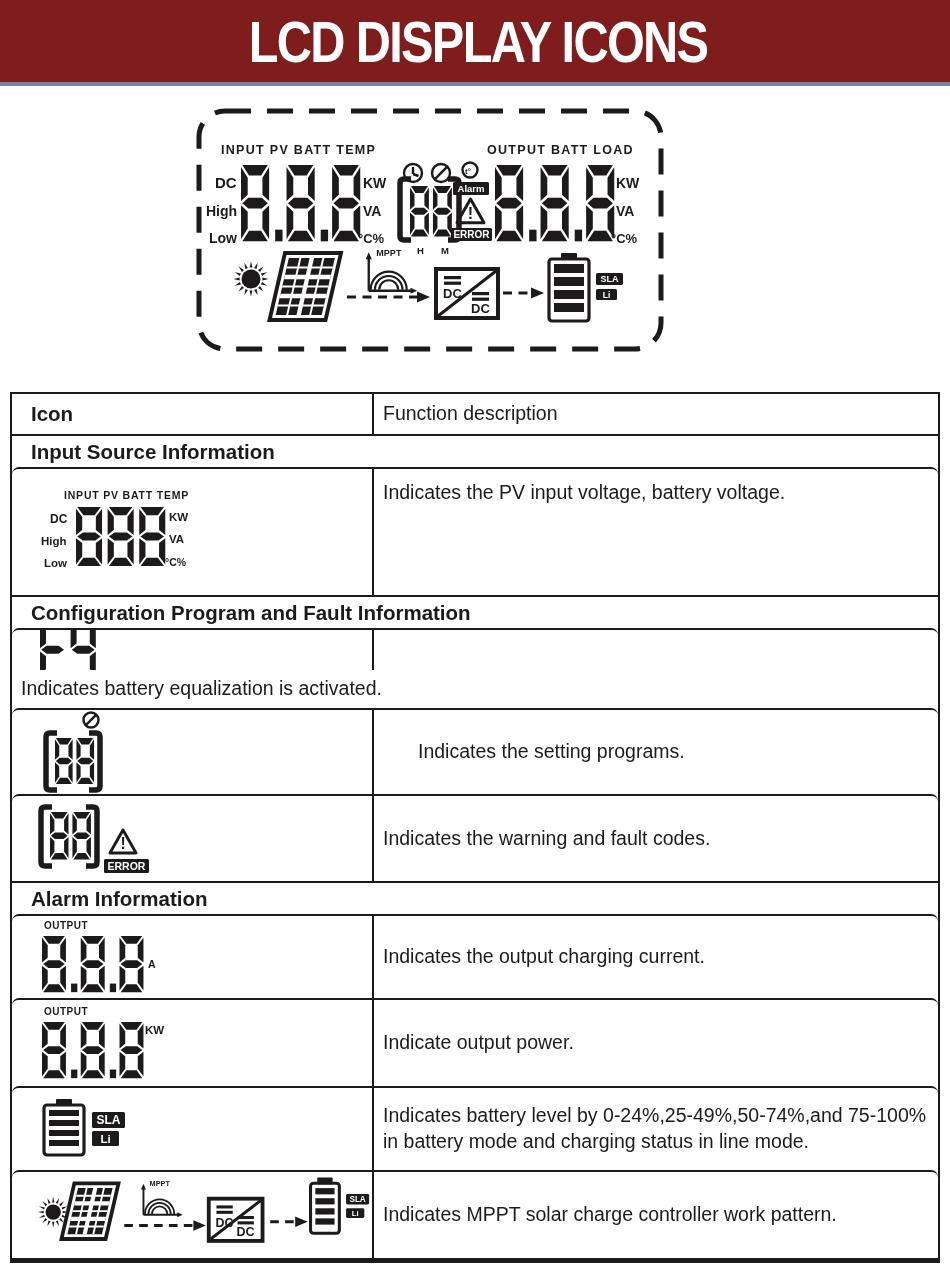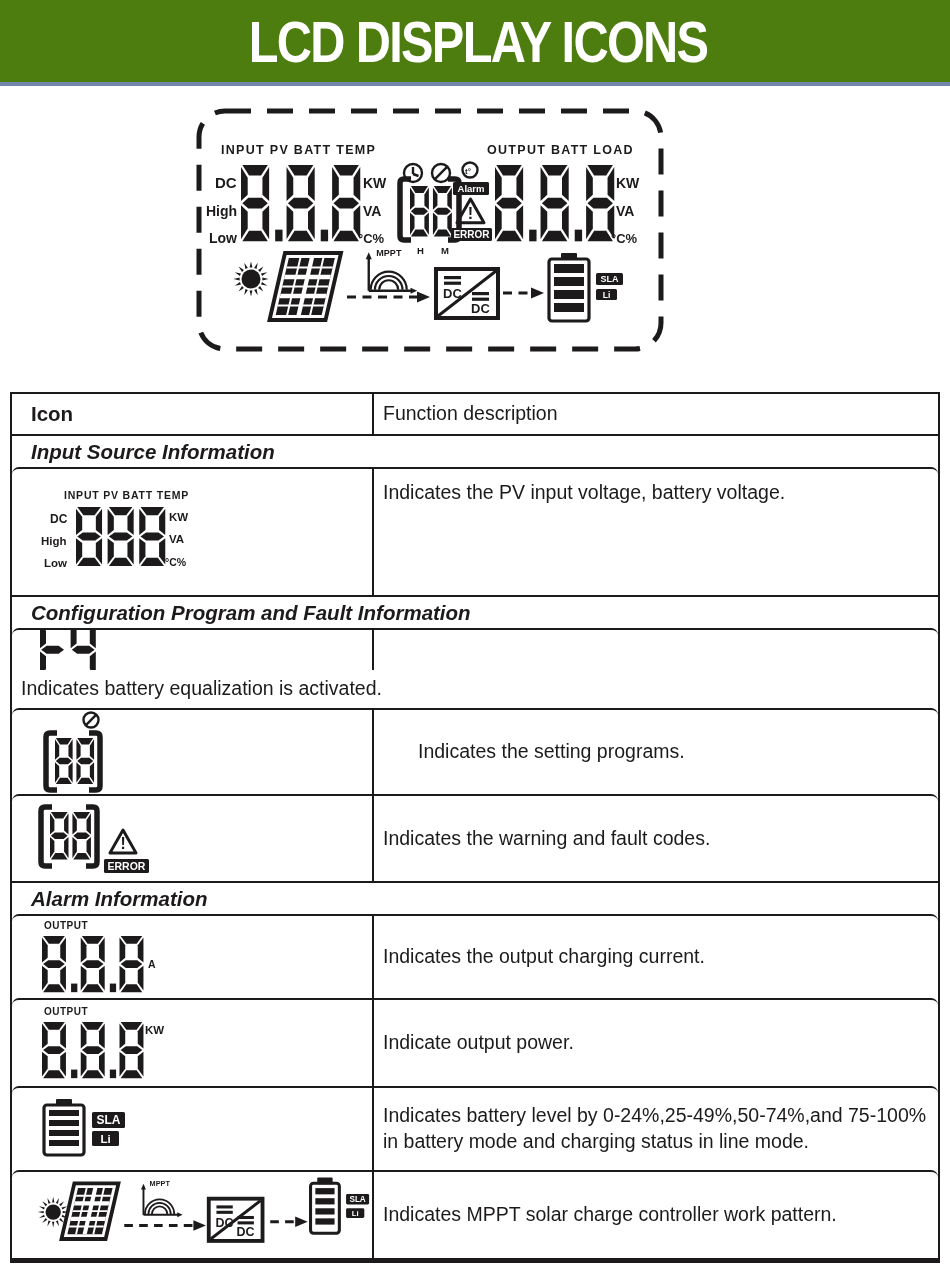--- a/index.html
+++ b/index.html
@@ -1,35 +1,35 @@
 <!DOCTYPE html>
 <html><head>
 <meta charset="utf-8">
 <style>
   html,body{margin:0;padding:0;background:#fff;}
   body{width:950px;font-family:"Liberation Sans",sans-serif;color:#1d1a1b;}
-  .banner{height:82px;background:#4d7c0f;border-bottom:4px solid #7286ac;
+  .banner{height:82px;background:#7f1d1d;border-bottom:4px solid #7286ac;
     display:flex;align-items:center;justify-content:center;overflow:hidden;padding-left:7px;}
   .banner h1{margin:0;color:#fff;font-size:58px;font-weight:bold;letter-spacing:-2px;
     transform:scaleX(.84);white-space:nowrap;}
   .lcd-panel{position:relative;width:470px;height:246px;margin:21px 0 0 195px;}
   .lcd-panel svg{display:block;}
   .tbl{margin:39px 10px 0 10px;border:2.5px solid #1d1a1b;border-bottom-width:5px;}
   .tr{display:flex;box-sizing:border-box;border-top:2px solid #1d1a1b;border-radius:7px;}
   .tr:first-child{border-top:0;}
   .td{box-sizing:border-box;}
   .icon-col{width:362px;border-right:2px solid #1d1a1b;display:flex;align-items:center;
     padding-left:22px;overflow:hidden;}
   .desc-col{flex:1;display:flex;align-items:center;padding:6px 10px 6px 9px;
     font-size:19.5px;line-height:1.32;}
   .head{height:40px;font-weight:bold;font-size:20.5px;}
   .head .icon-col{padding-left:19px;}
   .head .desc-col{font-weight:normal;}
   .section{height:33px;align-items:center;display:flex;font-weight:bold;font-size:20.5px;
-    padding-left:19px;box-sizing:border-box;border-top:2px solid #1d1a1b;font-style:italic;}
+    padding-left:19px;box-sizing:border-box;border-top:2px solid #1d1a1b;}
   .r-input{height:128px;}
   .r-eq{height:80px;flex-direction:column;}
   .r-prog{height:86px;gap:35px;}
   .r-fault{height:87px;}
   .r-outa{height:84px;}
   .r-outkw{height:88px;}
   .r-batt{height:84px;}
   .r-mppt{height:88px;}
   .vtop{align-items:flex-start;padding-top:11px;}
 </style>

